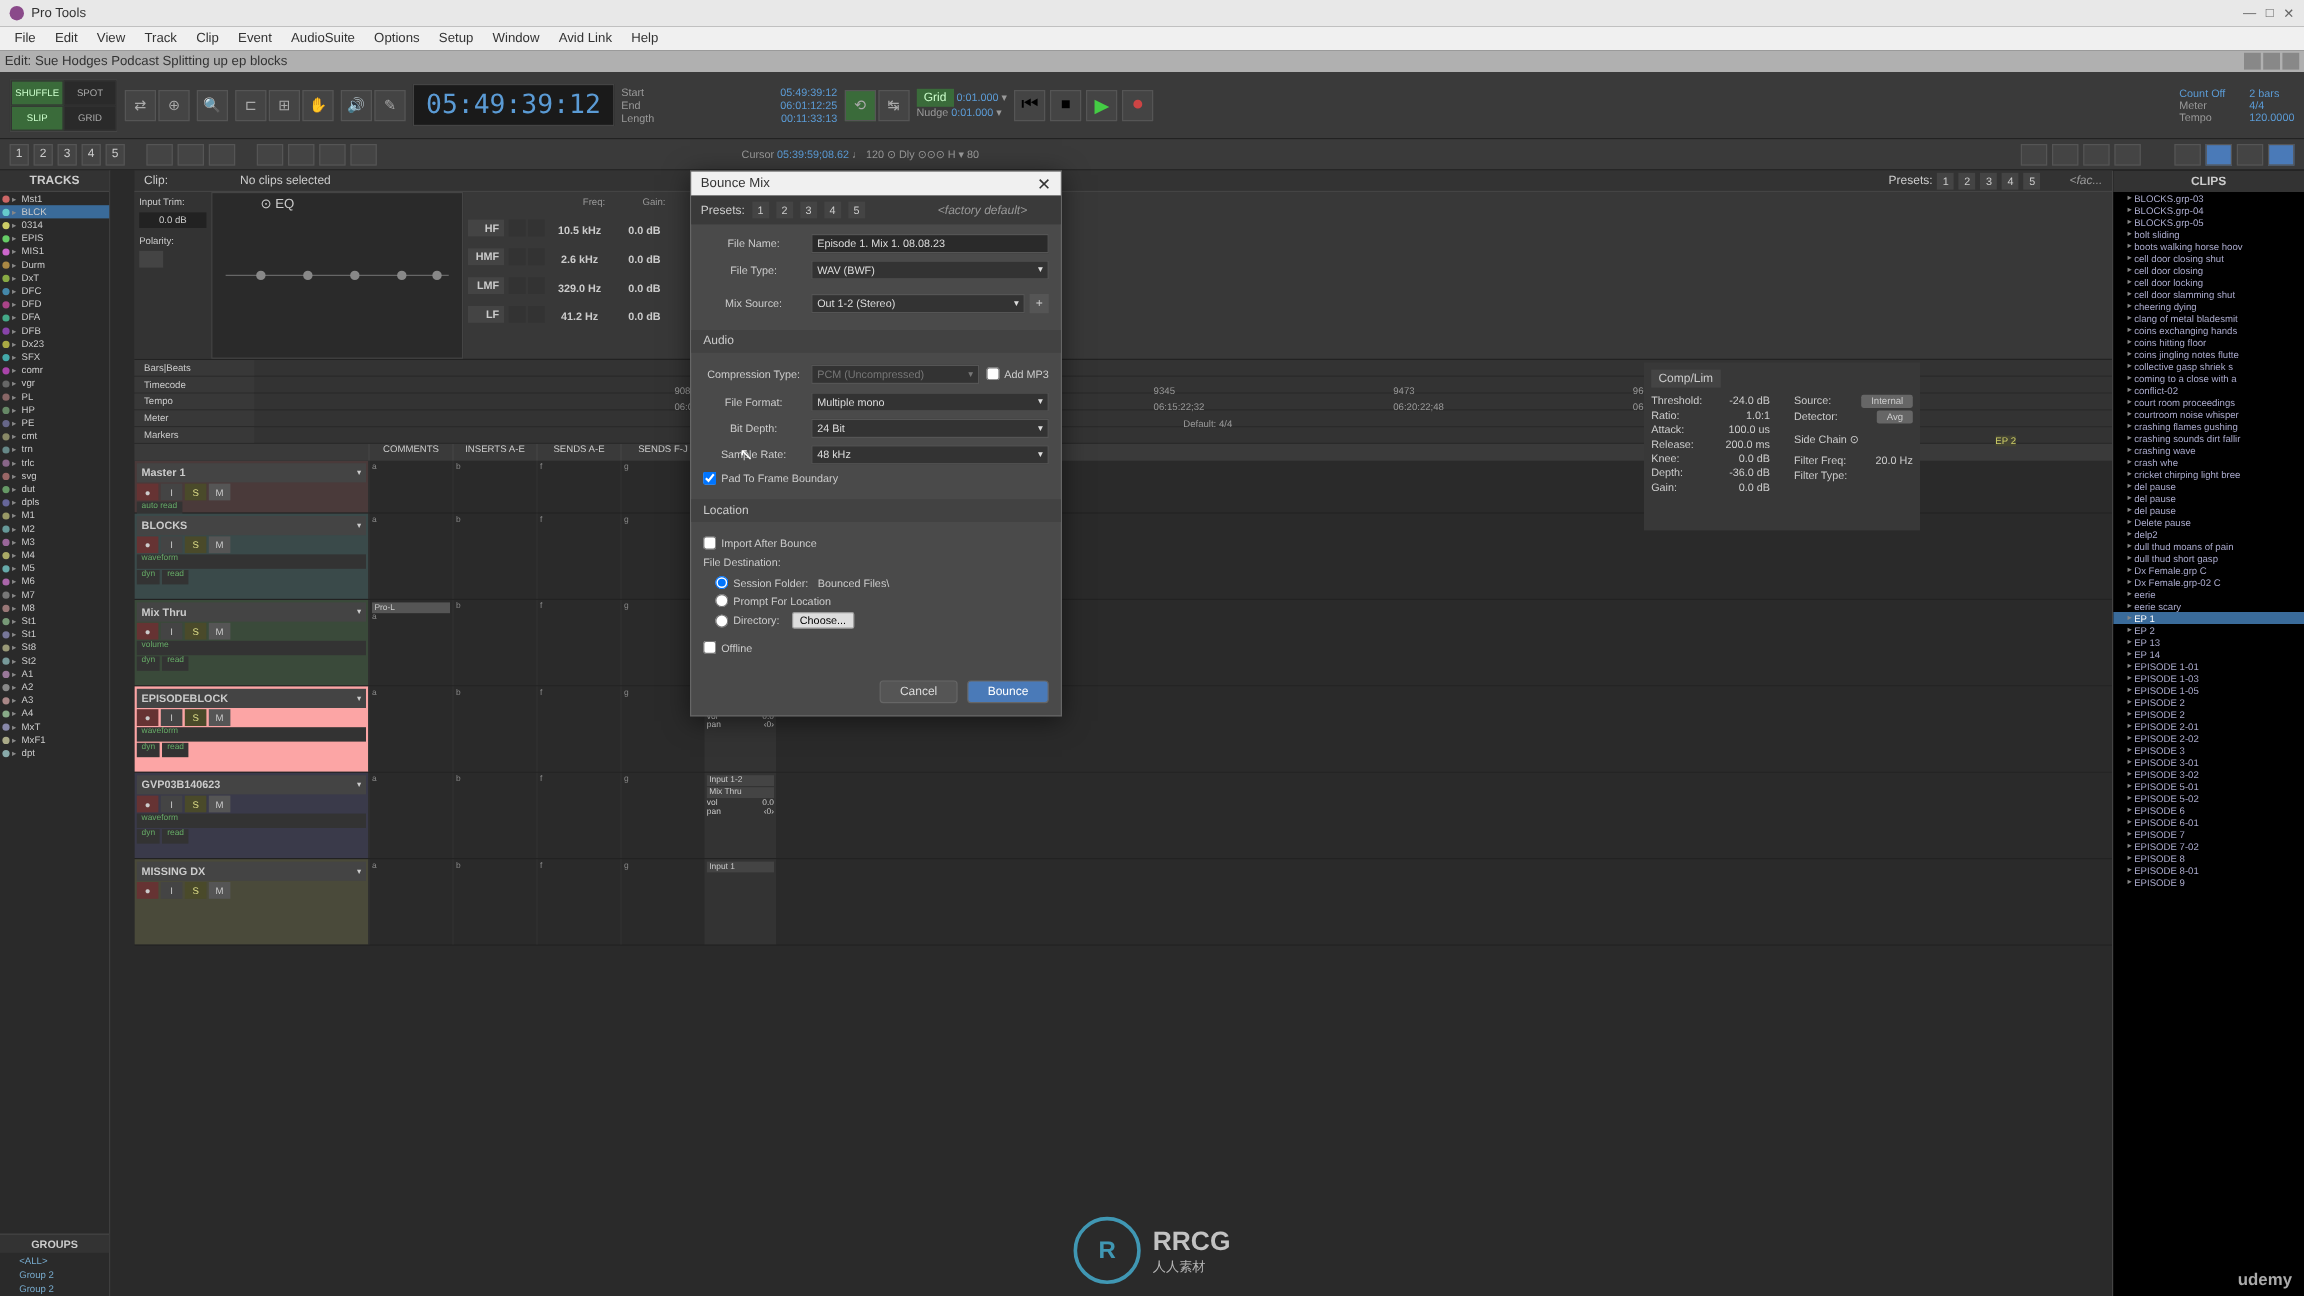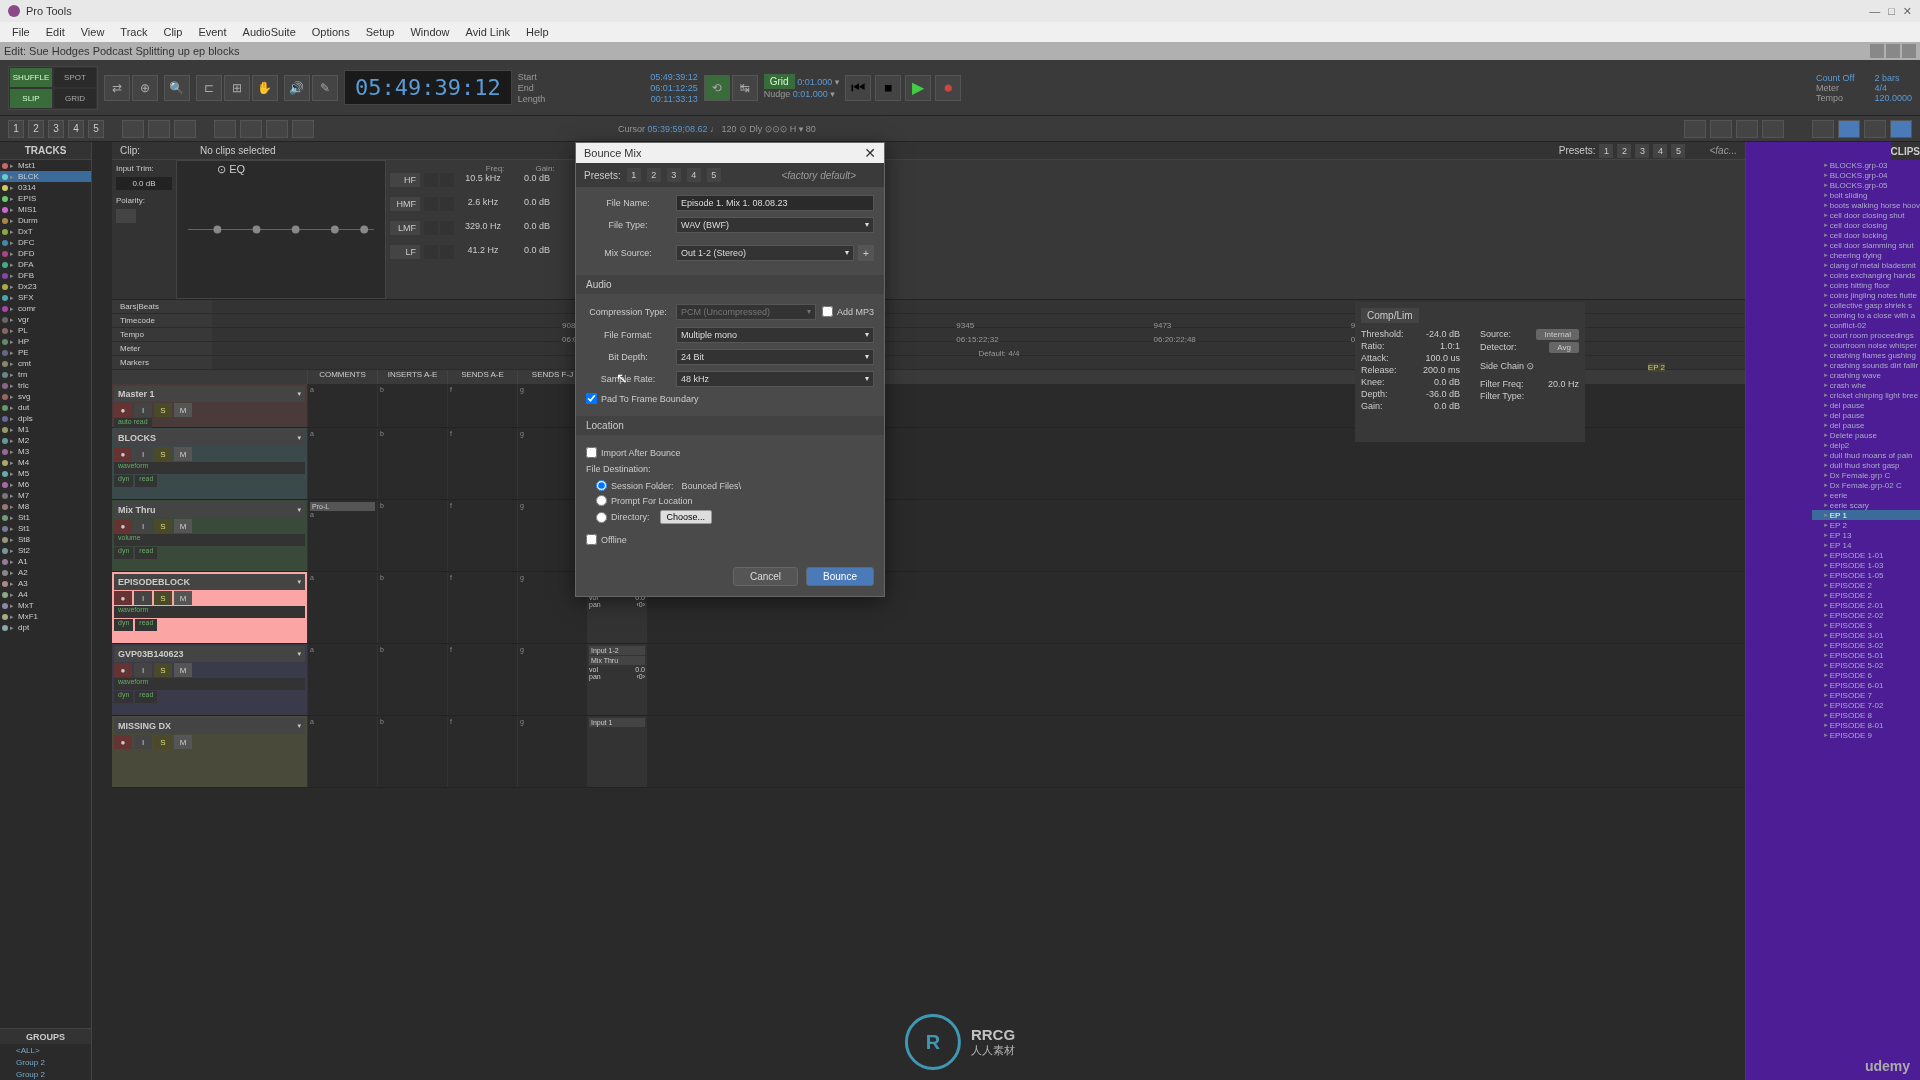--- a/index.html
+++ b/index.html
@@ -64,21 +64,21 @@
 .eq-strip { height: 140px; background: #383838; display: flex; border-bottom: 1px solid #222; }
 .eq-left { width: 64px; background: #333; padding: 4px; font-size: 8px; color: #ccc; }
 .eq-left .label { margin-bottom: 4px; }
 .eq-left .val { background: #222; padding: 2px 4px; margin-bottom: 6px; text-align: center; }
 .eq-left .btn { width: 20px; height: 14px; background: #444; margin-top: 4px; }
 .eq-graph { width: 210px; background: #2a2a2a; position: relative; border: 1px solid #444; }
 .eq-graph .title { position: absolute; top: 2px; left: 4px; font-size: 11px; color: #ccc; margin-left: 36px; }
 .eq-bands { flex: 1; display: flex; flex-direction: column; padding: 4px; font-size: 9px; color: #ccc; }
 .eq-bands .hdr { display: flex; font-size: 8px; color: #999; padding-left: 80px; }
 .eq-bands .hdr span { width: 50px; text-align: center; }
-.eq-bands .band-row { display: flex; align-items: flex-start; height: 24px; gap: 4px; }
+.eq-bands .band-row { display: flex; align-items: flex-end; height: 24px; gap: 4px; font-weight: bold; }
 .eq-bands .band-row .name { width: 30px; text-align: right; background: #444; padding: 2px 4px; }
 .eq-bands .band-row .icons { display: flex; gap: 2px; }
 .eq-bands .band-row .icons span { width: 14px; height: 14px; background: #333; }
 .eq-bands .band-row .val { width: 50px; text-align: center; }
 
 
 .ruler-area { background: #333; }
 .ruler-row { height: 14px; display: flex; align-items: center; font-size: 8px; color: #ccc; border-bottom: 1px solid #2a2a2a; }
 .ruler-row .label { width: 100px; padding-left: 8px; background: #383838; height: 100%; display: flex; align-items: center; }
 .ruler-row .content { flex: 1; position: relative; }
@@ -101,21 +101,21 @@
 .track-io { width: 60px; background: #333; padding: 2px; font-size: 8px; color: #ccc; }
 .track-io .io-item { background: #444; padding: 1px 2px; margin-bottom: 1px; font-size: 7px; }
 .track-content { flex: 1; background: #2a2a2a; position: relative; }
 
 
 .col-headers { height: 14px; display: flex; background: #3a3a3a; font-size: 8px; color: #ccc; }
 .col-headers .spacer { width: 195px; }
 .col-headers .col { text-align: center; border-left: 1px solid #444; }
 
 
-.clips-panel { width: 175px; background: #4c1d95; border-left: 1px solid #444; display: flex; flex-direction: column; align-items: flex-end; }
+.clips-panel { width: 160px; background: #000000; border-left: 1px solid #444; display: flex; flex-direction: column; }
 .clips-panel .header { height: 18px; background: #333; color: #ccc; font-size: 10px; font-weight: bold; display: flex; align-items: center; justify-content: center; }
 .clips-panel .clip-item { height: 10px; display: flex; align-items: center; font-size: 8px; color: #aac; padding-left: 12px; }
 .clips-panel .clip-item.selected { background: #3a6b9a; color: #fff; }
 .clips-panel .arrow { font-size: 7px; margin-right: 2px; color: #888; }
 
 
 .bounce-dialog { position: absolute; left: 575px; top: 142px; width: 310px; background: #4a4a4a; border: 1px solid #666; z-index: 100; box-shadow: 0 4px 20px rgba(0,0,0,0.5); }
 .bounce-dialog .title { height: 20px; background: #f0f0f0; color: #333; font-size: 11px; display: flex; align-items: center; padding: 0 8px; }
 .bounce-dialog .title .close { margin-left: auto; cursor: pointer; font-size: 14px; }
 .bounce-dialog .presets-row { height: 24px; background: #3a3a3a; display: flex; align-items: center; padding: 0 8px; font-size: 10px; color: #ccc; gap: 6px; }
@@ -139,21 +139,21 @@
 
 
 .complim { position: absolute; right: 160px; top: 160px; width: 230px; height: 140px; background: #383838; font-size: 9px; color: #ccc; padding: 6px; }
 .complim .title { font-size: 10px; background: #444; padding: 2px 6px; margin-bottom: 4px; display: inline-block; }
 .complim .row { display: flex; justify-content: space-between; margin: 2px 0; }
 .complim .row .btn { background: #666; padding: 1px 8px; border-radius: 2px; font-size: 8px; }
 
 
 .watermark { position: absolute; left: 50%; bottom: 10px; transform: translateX(-50%); display: flex; align-items: center; gap: 10px; opacity: 0.85; }
 .watermark .circle { width: 56px; height: 56px; border: 3px solid #4ac; border-radius: 50%; display: flex; align-items: center; justify-content: center; color: #4ac; font-size: 20px; font-weight: bold; }
-.watermark .text { color: #ddd; font-size: 15px; font-weight: bold; }
+.watermark .text { color: #ddd; font-size: 22px; font-weight: bold; }
 .udemy { position: absolute; right: 10px; bottom: 6px; color: #aaa; font-size: 14px; font-weight: bold; }
 
 .timecode-ticks { position: absolute; top: 0; left: 0; right: 0; display: flex; font-size: 8px; color: #999; }
 .timecode-ticks span { flex: 1; text-align: left; }
 </style>
 </head>
 <body>
 
 <div class="titlebar">
   <span class="logo"></span>

